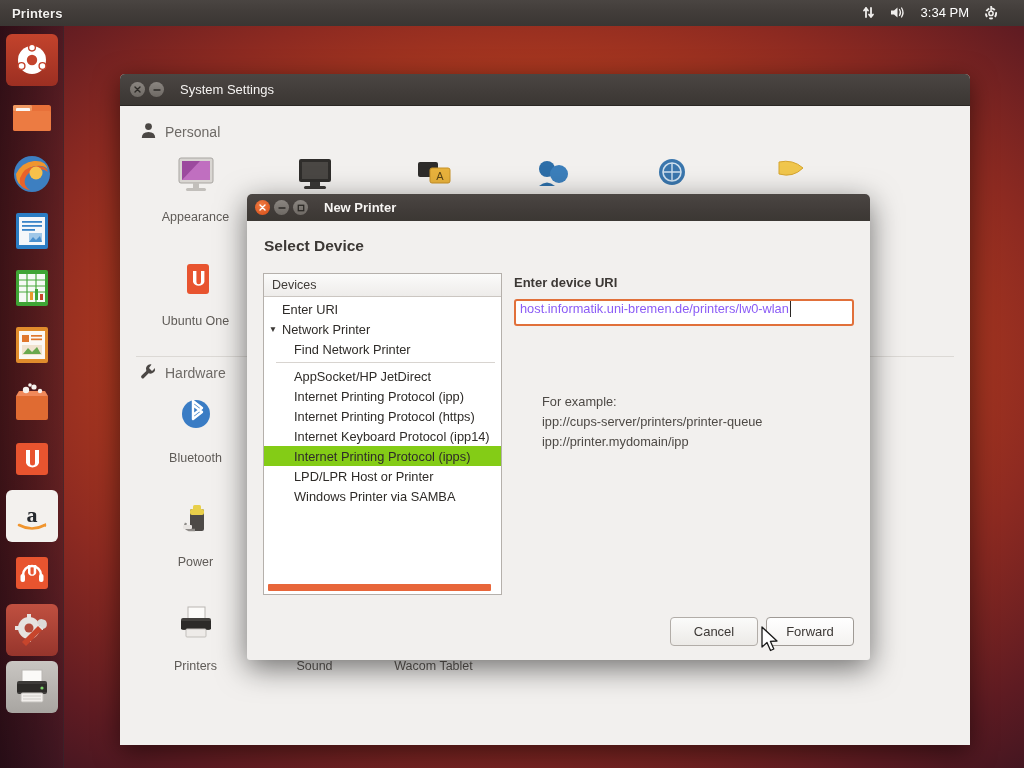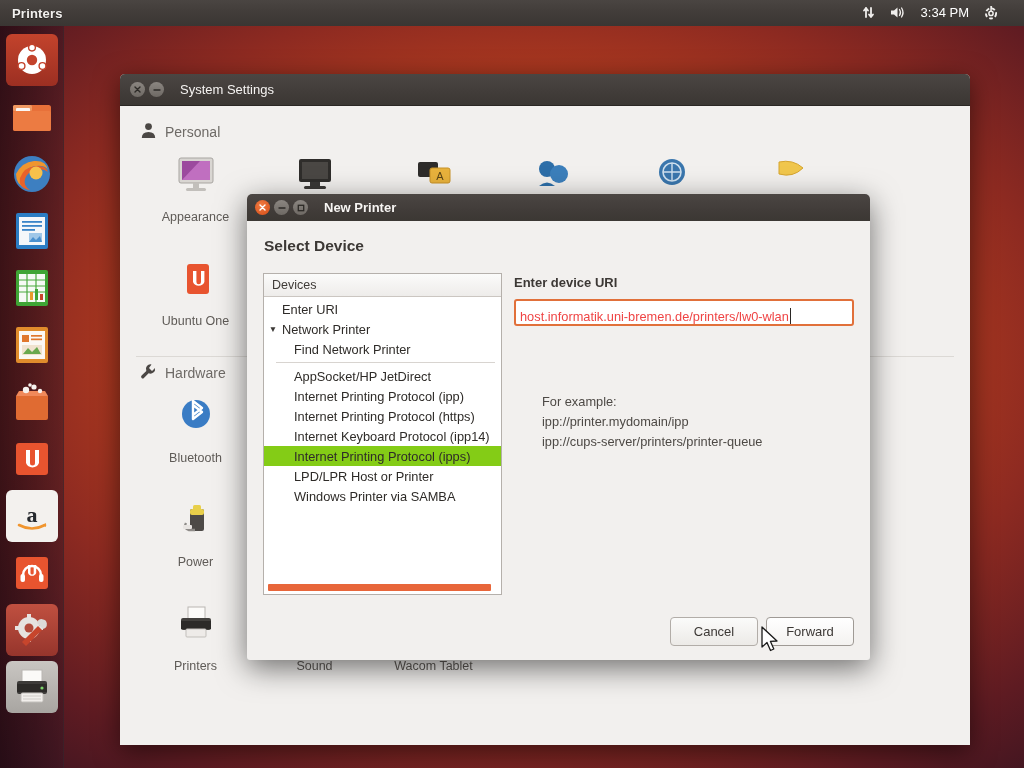--- a/index.html
+++ b/index.html
@@ -160,22 +160,22 @@
   .hscroll {
     position:absolute; left:4px; bottom:3px; width: 223px; height:7px;
     background:#e8663a; border-radius:1px;
   }
 
   .right-col { flex: 1; padding-top: 2px; }
   .uri-label { font-size:13px; font-weight:bold; color:#3c3835; margin-bottom: 9px; }
   .uri-field {
     width: 340px; height: 27px;
     background:#fff; border:2px solid #e1703a; border-radius:3px;
-    display:flex; align-items:flex-end; padding: 0 4px;
-    font-size:12.8px; color:#ef4444; white-space:nowrap; overflow:hidden;
+    display:flex; align-items:flex-start; padding: 0 4px;
+    font-size:12.8px; color:#8b5cf6; white-space:nowrap; overflow:hidden;
   }
   .caret { display:inline-block; width:1px; height:16px; background:#2a2724; margin-left:1px; }
   .example {
     margin-top: 66px; margin-left: 28px;
     font-size:12.8px; color:#4d4945; line-height: 1.55;
   }
 
   .dlg-buttons {
     position:absolute; right: 16px; bottom: 14px; display:flex; gap: 8px;
   }
@@ -656,22 +656,22 @@
       </div>
 
       <div class="right-col">
         <div class="uri-label">Enter device URI</div>
         <div class="uri-field">
           <span>host.informatik.uni-bremen.de/printers/lw0-wlan</span>
             <span class="caret"></span>
         </div>
         <div class="example">
           <div>For example:</div>
+          <div>ipp://cups-server/printers/printer-queue</div>
           <div>ipp://printer.mydomain/ipp</div>
-          <div>ipp://cups-server/printers/printer-queue</div>
         </div>
       </div>
     </div>
 
     <div class="dlg-buttons">
       <div class="btn">Cancel</div>
       <div class="btn hover">Forward</div>
     </div>
   </div>
 </div>

